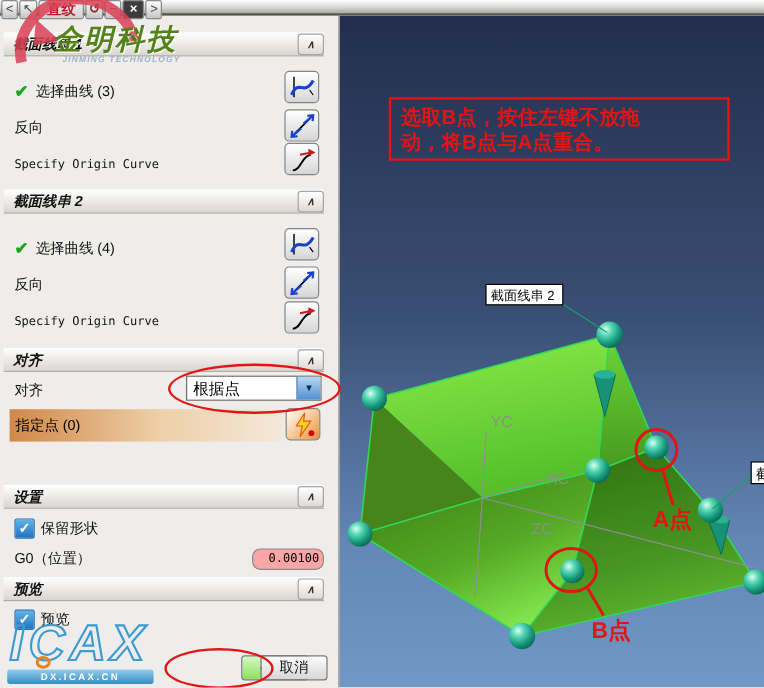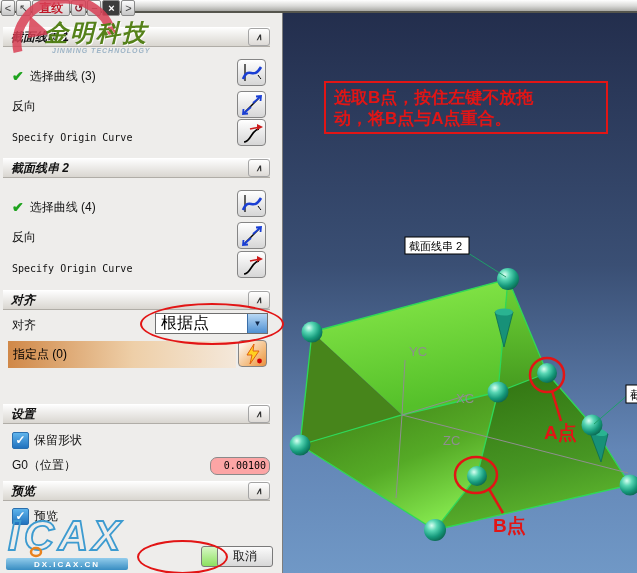--- a/index.html
+++ b/index.html
@@ -29,21 +29,21 @@
     background:linear-gradient(#ffffff,#dddad6);display:flex;align-items:center;justify-content:center;
     font-size:9px;color:#333;cursor:pointer;}
   .row{display:flex;align-items:center;font-size:12px;color:#111;}
   .check-green{color:#1ea31e;font-weight:bold;font-size:14px;margin-right:6px;}
   .icon-btn{position:absolute;width:29px;height:27px;border:1px solid #858585;border-radius:4px;
     background:linear-gradient(#ffffff,#d6d6d6);display:flex;align-items:center;justify-content:center;
     cursor:pointer;}
   .mono{font-family:"DejaVu Sans Mono",monospace;font-size:10px;}
   .dropdown{position:absolute;height:21px;border:1px solid #6f6f6f;background:#fff;
     display:flex;align-items:center;}
-  .dropdown .dd-value{flex:1;font-size:16px;padding-left:5px;}
+  .dropdown .dd-value{flex:1;font-size:13px;padding-left:5px;}
   .dd-arrow{width:19px;height:19px;background:linear-gradient(#b8d8f4,#4f90d2);
     border-left:1px solid #3a6ea8;display:flex;align-items:center;justify-content:center;
     font-size:8px;color:#10284a;cursor:pointer;}
   .orange-row{background:linear-gradient(90deg,#d08848,#eecfa8 55%,#f4e8da);
     display:flex;align-items:center;padding-left:5px;font-size:12px;}
   .btn{border:1px solid #7a7a7a;border-radius:3px;font-size:12px;color:#111;
     display:flex;align-items:center;justify-content:center;cursor:pointer;
     background:linear-gradient(#fbfbfb,#d7d7d7);}
   .btn-ok{background:linear-gradient(#d7f7c6,#8ce05f);margin-left:47px;}
   .checkbox{width:15px;height:15px;border:1px solid #2a6fae;border-radius:2px;

